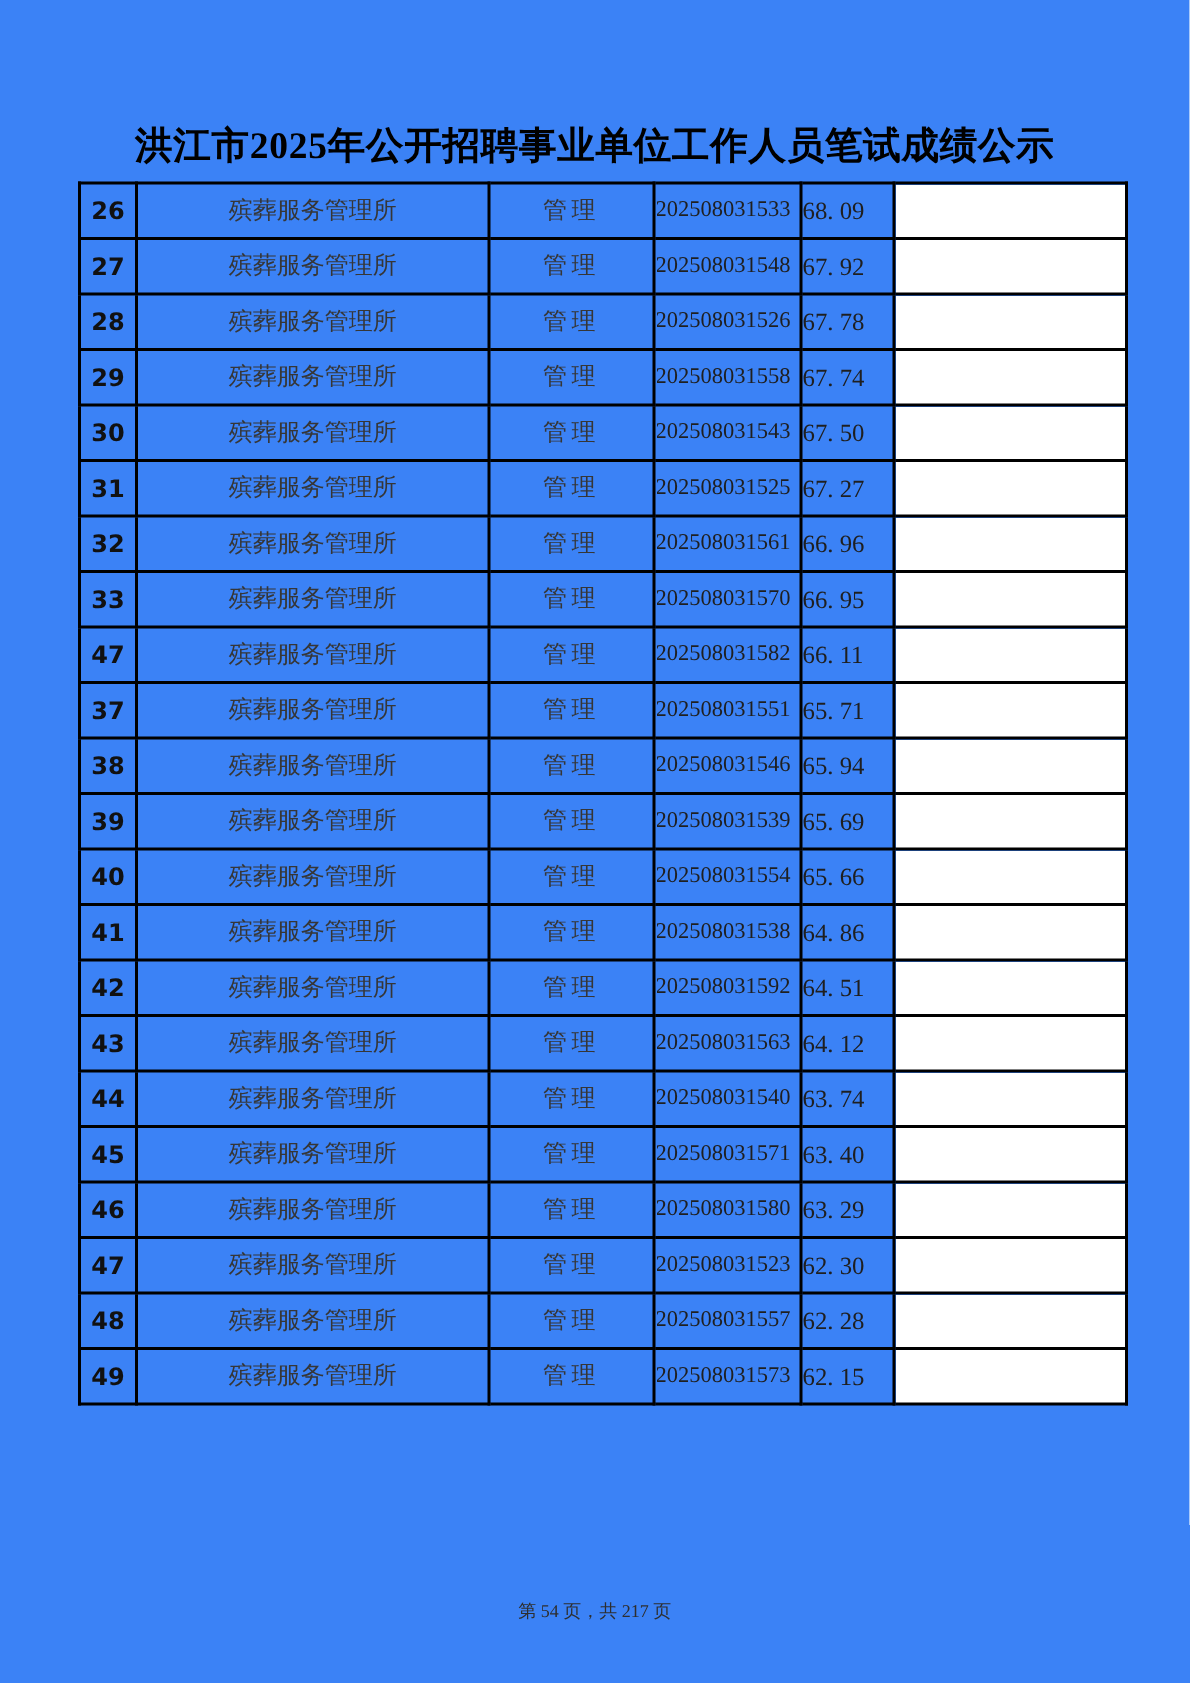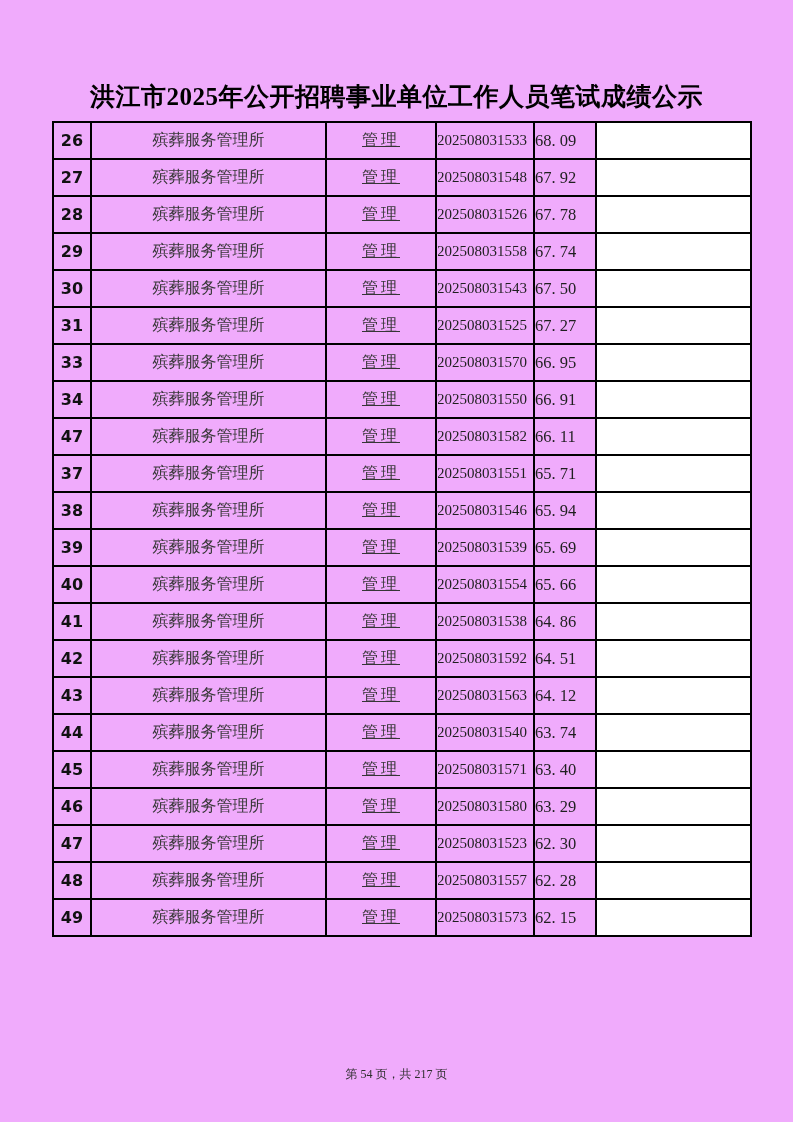--- a/index.html
+++ b/index.html
@@ -4,21 +4,21 @@
 <style>
   html, body {
     margin: 0;
     padding: 0;
     background: #ffffff;
   }
   .page {
     position: relative;
     width: 793px;
     height: 1122px;
-    background: #f0abfc;
+    background: #3b82f6;
     font-family: "Liberation Serif", serif;
     overflow: hidden;
   }
   .doc-title {
     position: absolute;
     top: 80px;
     left: 0;
     width: 100%;
     margin: 0;
     text-align: center;
@@ -56,21 +56,20 @@
     font-size: 16px;
     text-align: center;
     color: #363636;
     margin-top: 19px;
   }
   td.c2 {
     font-size: 16px;
     text-align: center;
     color: #363636;
     letter-spacing: 3px;
-    text-decoration: underline;
   }
   td.c3 {
     font-size: 15px;
     text-align: left;
     color: #1f1f1f;
     border-radius: 13px;
   }
   td.c4 {
     font-size: 16.5px;
     text-align: left;
@@ -150,36 +149,36 @@
         </tr>
         <tr>
           <td class="c0">31</td>
           <td class="c1">殡葬服务管理所</td>
           <td class="c2">管理</td>
           <td class="c3">202508031525</td>
           <td class="c4">67. 27</td>
           <td class="c5"></td>
         </tr>
         <tr>
+          <td class="c0">32</td>
+          <td class="c1">殡葬服务管理所</td>
+          <td class="c2">管理</td>
+          <td class="c3">202508031561</td>
+          <td class="c4">66. 96</td>
+          <td class="c5"></td>
+        </tr>
+        <tr>
           <td class="c0">33</td>
           <td class="c1">殡葬服务管理所</td>
           <td class="c2">管理</td>
           <td class="c3">202508031570</td>
           <td class="c4">66. 95</td>
           <td class="c5"></td>
         </tr>
         <tr>
-          <td class="c0">34</td>
-          <td class="c1">殡葬服务管理所</td>
-          <td class="c2">管理</td>
-          <td class="c3">202508031550</td>
-          <td class="c4">66. 91</td>
-          <td class="c5"></td>
-        </tr>
-        <tr>
           <td class="c0">47</td>
           <td class="c1">殡葬服务管理所</td>
           <td class="c2">管理</td>
           <td class="c3">202508031582</td>
           <td class="c4">66. 11</td>
           <td class="c5"></td>
         </tr>
         <tr>
           <td class="c0">37</td>
           <td class="c1">殡葬服务管理所</td>

